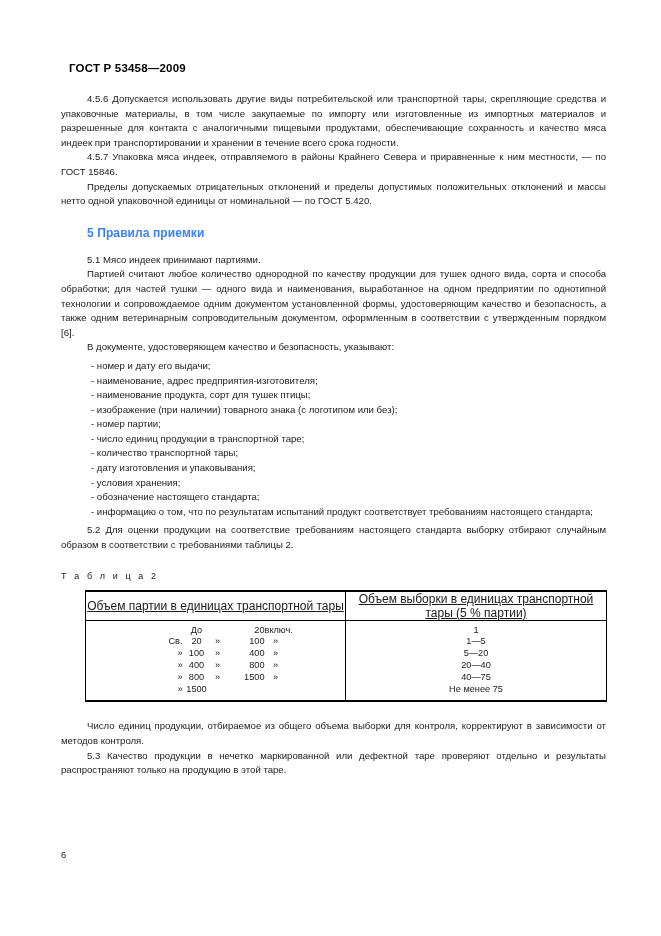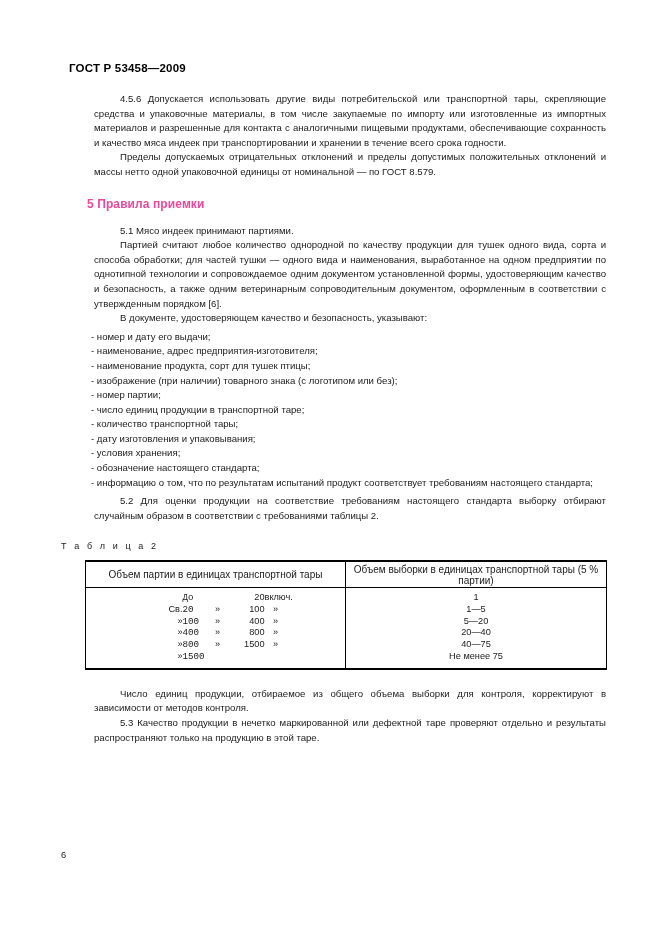--- a/index.html
+++ b/index.html
@@ -37,26 +37,26 @@
   }
   p.body {
     margin: 0;
     font-size: 9.6px;
     line-height: 14.6px;
     text-align: justify;
     text-justify: inter-word;
     color: #1a1a1a;
     hyphens: manual;
   }
-  p.indent { text-indent: 26px; margin-left: 33px; }
+  p.indent { text-indent: 26px; }
   .sect-title {
     margin: 0;
     font-size: 12px;
     font-weight: bold;
-    color: #ec4899;
+    color: #3b82f6;
     padding-left: 26px;
     letter-spacing: 0.1px;
   }
   .gap-sect-before { height: 17px; }
   .gap-sect-after  { height: 13px; }
   ul.dashlist {
     margin: 4px;
     padding: 0;
     list-style: none;
   }
@@ -82,25 +82,26 @@
   }
   table.t2 td, table.t2 th {
     border-left: 1px solid #000;
     border-right: 1px solid #000;
     padding: 0;
     vertical-align: middle;
   }
   table.t2 thead th {
     border-top: 2px solid #000;
     border-bottom: 1.6px solid #000;
-    font-size: 10px;
+    font-size: 12px;
     font-weight: normal;
     text-align: center;
     height: 26px;
     color: #1a1a1a;
+    text-decoration: underline;
   }
   table.t2 tbody td {
     border-bottom: 2px solid #000;
     border-top: 0;
     height: 76px;
     padding-top: 4px;
     padding-bottom: 5px;
     font-size: 9.2px;
     line-height: 11.8px;
     color: #1a1a1a;
@@ -117,21 +118,21 @@
     text-align: left;
     margin: 0 auto;
     font-variant-numeric: tabular-nums;
   }
   .range-row {
     display: flex;
     line-height: 11.8px;
     white-space: pre;
   }
   .rc-a { width: 38px; text-align: right; }
-  .rc-b { width: 28px; text-align: left; font-family: Liberation Mono, monospace; }
+  .rc-b { width: 28px; text-align: center; }
   .rc-c { width: 14px; text-align: center; }
   .rc-d { width: 40px; text-align: right; }
   .rc-e { width: 22px; text-align: center; }
   .samplecol {
     text-align: center;
     line-height: 11.8px;
   }
   .samplecol div { line-height: 11.8px; }
   .page-num {
     position: absolute;
@@ -144,21 +145,22 @@
 </head>
 <body>
 
 <div class="page">
 
   <div class="header">ГОСТ Р 53458—2009</div>
 
   <div class="content">
 
     <p class="body indent">4.5.6  Допускается использовать другие виды потребительской или транспортной тары, скрепляющие средства и упаковочные материалы, в том числе закупаемые по импорту или изготовленные из импортных материалов и разрешенные для контакта с аналогичными пищевыми продуктами, обеспечивающие сохранность и качество мяса индеек при транспортировании и хранении в течение всего срока годности.</p>
-    <p class="body indent">Пределы допускаемых отрицательных отклонений и пределы допустимых положительных отклонений и массы нетто одной упаковочной единицы от номинальной — по ГОСТ 8.579.</p>
+    <p class="body indent">4.5.7  Упаковка мяса индеек, отправляемого в районы Крайнего Севера и приравненные к ним местности, — по ГОСТ 15846.</p>
+    <p class="body indent">Пределы допускаемых отрицательных отклонений и пределы допустимых положительных отклонений и массы нетто одной упаковочной единицы от номинальной — по ГОСТ 5.420.</p>
 
     <div class="gap-sect-before"></div>
     <div class="sect-title">5  Правила приемки</div>
     <div class="gap-sect-after"></div>
 
     <p class="body indent">5.1  Мясо индеек принимают партиями.</p>
     <p class="body indent">Партией считают любое количество однородной по качеству продукции для тушек одного вида, сорта и способа обработки; для частей тушки — одного вида и наименования, выработанное на одном предприятии по однотипной технологии и сопровождаемое одним документом установленной формы, удостоверяющим качество и безопасность, а также одним ветеринарным сопроводительным документом, оформленным в соответствии с утвержденным порядком [6].</p>
     <p class="body indent">В документе, удостоверяющем качество и безопасность, указывают:</p>
 
     <ul class="dashlist">

